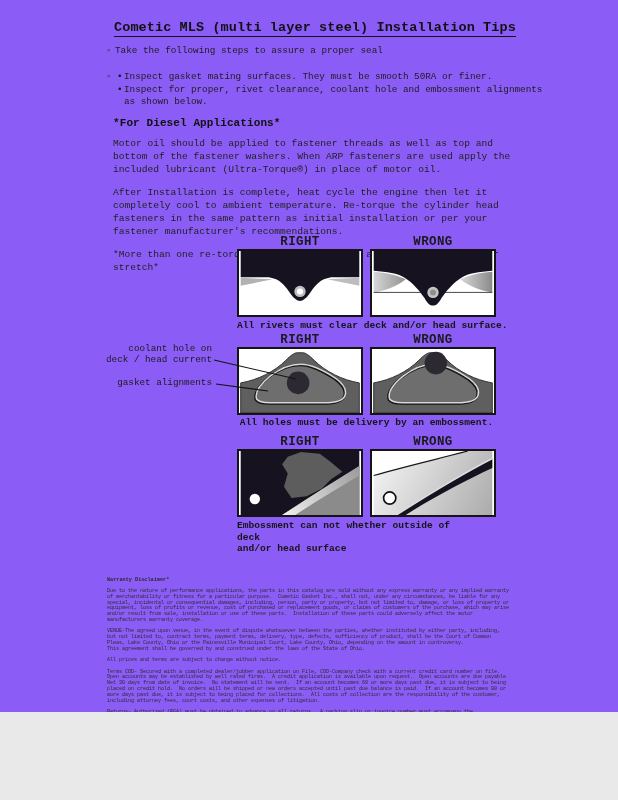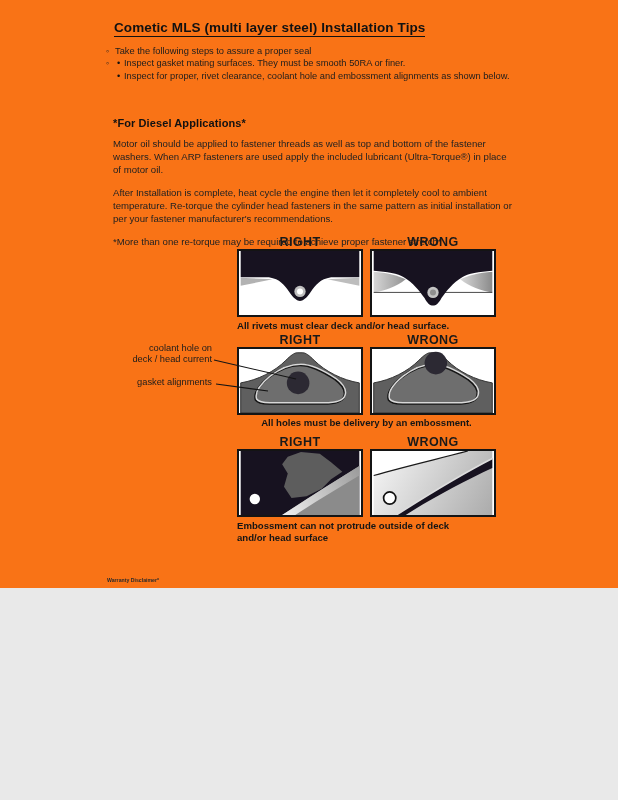--- a/index.html
+++ b/index.html
@@ -1,19 +1,19 @@
 <!DOCTYPE html>
 <html><head>
 <meta charset="utf-8">
 <style>
   html,body{margin:0;padding:0;background:#e9e9e9;}
   .page{
-    position:relative; width:618px; height:588px; margin:0 auto;
-    background:#f97316; overflow:hidden;
-    font-family:Liberation Sans, sans-serif; color:#1d1d1d;
+    position:relative; width:618px; height:712px; margin:0 auto;
+    background:#8b5cf6; overflow:hidden;
+    font-family:Liberation Mono, monospace; color:#1d1d1d;
   }
   
   .intro{position:absolute; left:108px; top:18px; width:450px;}
   .page-title{
     display:inline-block; margin:0 0 8px 6px;
     font-size:13.5px; font-weight:bold; color:#111;
     border-bottom:1.6px solid #111; padding-bottom:1px; letter-spacing:.1px;
   }
   .blist{margin:0; padding:0; list-style:none; font-size:9.3px; line-height:12.4px;}
   .blist>li{position:relative; padding-left:7px;}
@@ -42,21 +42,21 @@
 </style>
 </head>
 <body>
 
 <div class="page">
 
   <div class="intro">
     <h1 class="page-title">Cometic MLS (multi layer steel) Installation Tips</h1>
     <ul class="blist">
       <li>Take the following steps to assure a proper seal</li>
-      <li style="padding-left:0;">
+      <li style="padding-left:0;margin-top:14px;">
         <ul class="sublist">
           <li>Inspect gasket mating surfaces.  They must be smooth 50RA or finer.</li>
           <li>Inspect for proper, rivet clearance, coolant hole and embossment alignments as shown below.</li>
         </ul>
       </li>
     </ul>
   </div>
 
   <div class="diesel">
     <h2>*For Diesel Applications*</h2>
@@ -155,21 +155,21 @@
         </linearGradient>
       </defs>
       <rect width="126" height="68" fill="#ffffff"></rect>
       <path d="M0,26 C35,16 70,8 100,0 L126,0 V68 H0 Z" fill="url(#gf1)"></path>
       <path d="M0,26 C35,16 70,8 100,0" stroke="#1a1a1a" stroke-width="1.3" fill="none"></path>
       <path d="M24,68 C60,45 95,24 126,8 L126,18 C96,32 62,50 34,68 Z" fill="#171220"></path>
       <path d="M24,68 C60,45 95,24 126,8" stroke="#dddddd" stroke-width="1.8" fill="none"></path>
       <circle cx="17" cy="50" r="6.5" fill="#ffffff" stroke="#111111" stroke-width="1.8"></circle>
     </svg>
   </div>
-  <div class="dcap" style="left:237px; top:520px; width:240px;">Embossment can not protrude outside of deck
+  <div class="dcap" style="left:237px; top:520px; width:240px;">Embossment can not whether outside of deck
 and/or head surface</div>
 
   <svg class="overlay" width="618" height="800">
     <line x1="214" y1="360" x2="296" y2="379" stroke="#141414" stroke-width="1.1"></line>
     <line x1="216" y1="384" x2="268" y2="391" stroke="#141414" stroke-width="1.1"></line>
   </svg>
 
   <div class="fineprint">
     <h3>Warranty Disclaimer*</h3>
     <p>Due to the nature of performance applications, the parts in this catalog are sold without any express warranty or any implied warranty of merchantability or fitness for a particular purpose.  Cometic Gasket Inc., shall not, under any circumstances, be liable for any special, incidental or consequential damages, including, person, party or property, but not limited to, damage, or loss of property or equipment, loss of profits or revenue, cost of purchased or replacement goods, or claims of customers of the purchase, which may arise and/or result from sale, installation or use of these parts.  Installation of these parts could adversely affect the motor manufacturers warranty coverage.</p>

